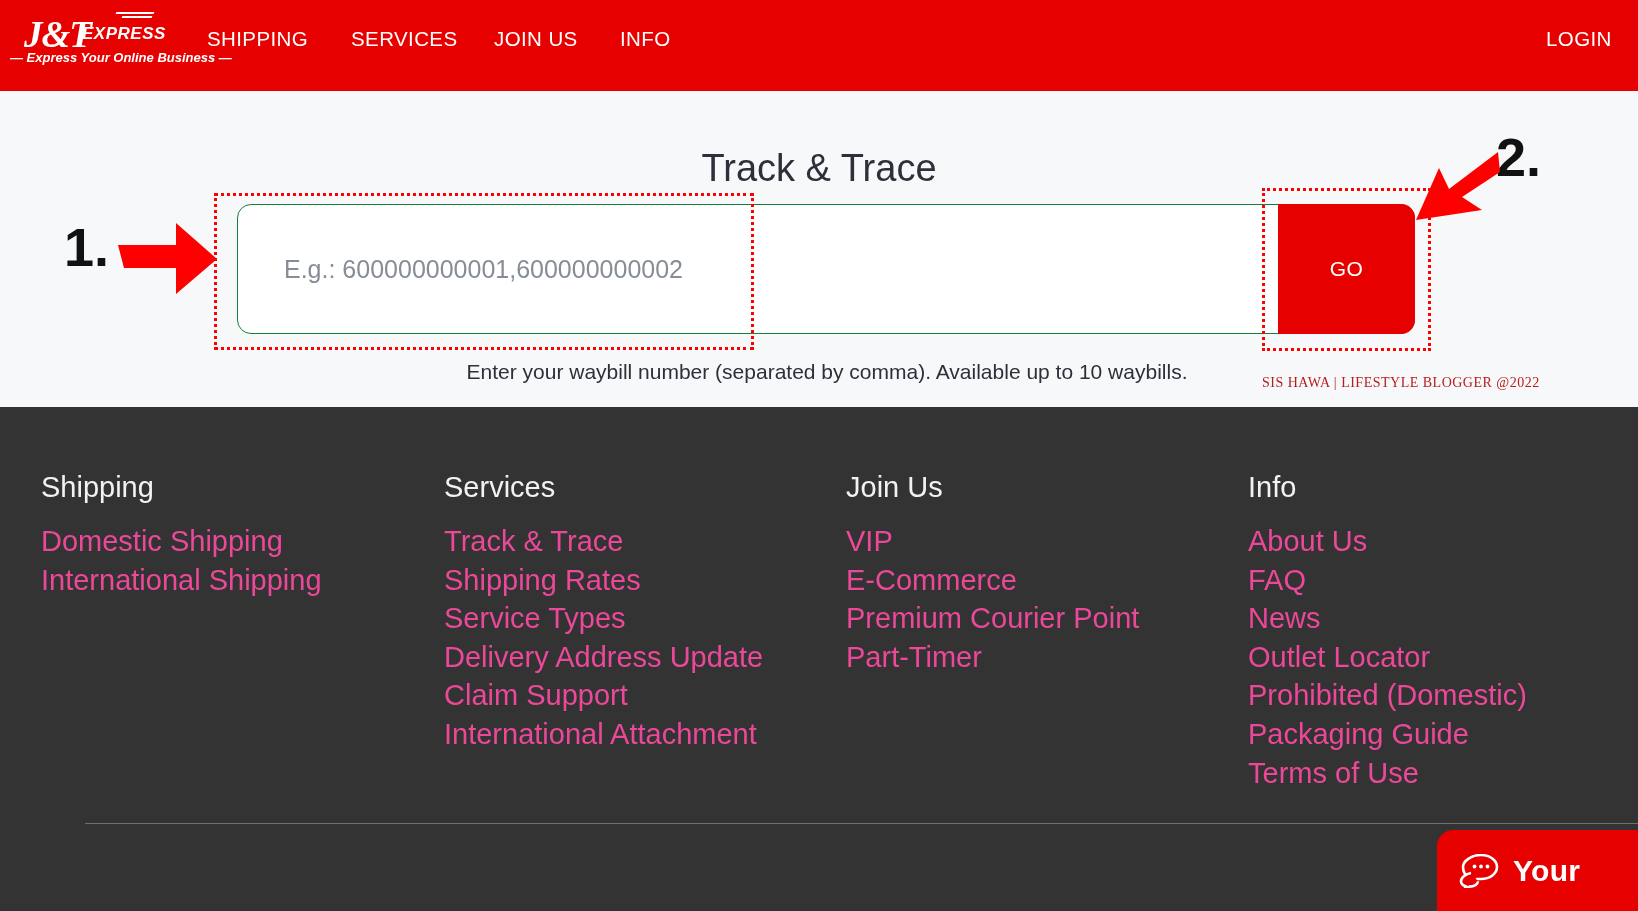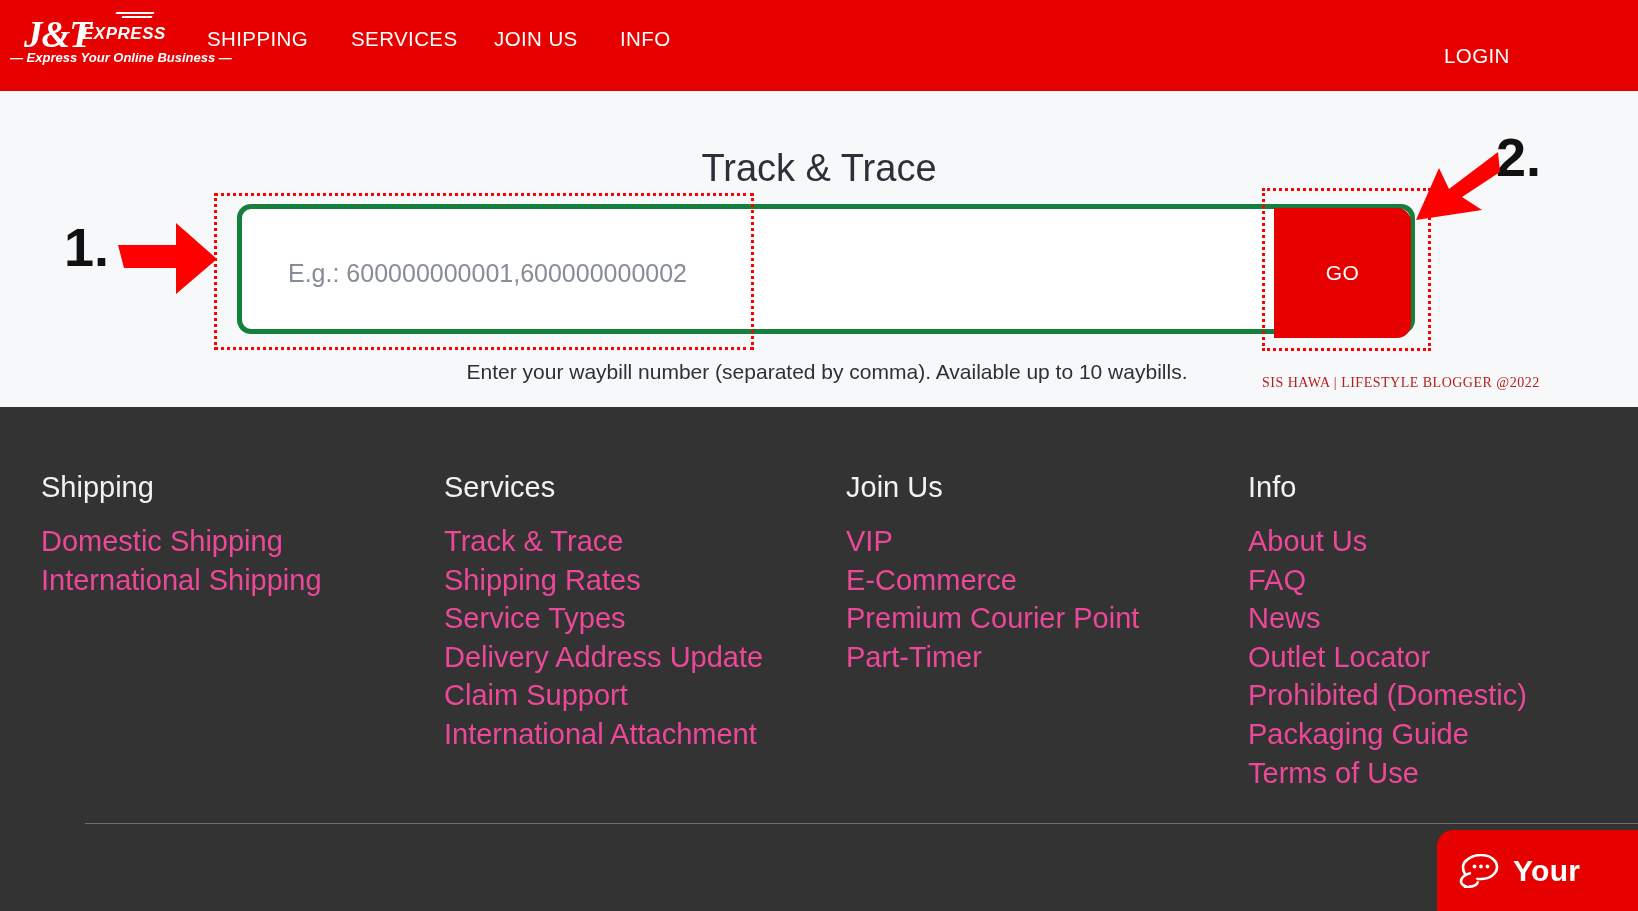--- a/index.html
+++ b/index.html
@@ -93,21 +93,21 @@
     font-size: 20.5px;
     color: #ffffff;
     letter-spacing: 0.4px;
     white-space: nowrap;
     cursor: pointer;
   }
   #nav-shipping { left: 207px; }
   #nav-services { left: 351px; }
   #nav-joinus   { left: 494px; }
   #nav-info     { left: 620px; }
-  #nav-login    { left: 1444px; margin-top: 17px; }
+  #nav-login    { left: 1546px; }
 
   
   #hero {
     position: absolute;
     top: 91px; left: 0;
     width: 1638px;
     height: 316px;
     background: #f7f8fa;
   }
 
@@ -122,21 +122,21 @@
     color: #2c3038;
   }
 
   #search-shell {
     position: absolute;
     left: 237px;
     top: 113px;
     width: 1178px;
     height: 130px;
     background: #ffffff;
-    border: 5px solid #15803d;
+    border: 1px solid #15803d;
     border-radius: 14px;
   }
 
   #waybill-input {
     position: absolute;
     left: 0; top: 0;
     width: 1040px;
     height: 128px;
     border: none;
     outline: none;

